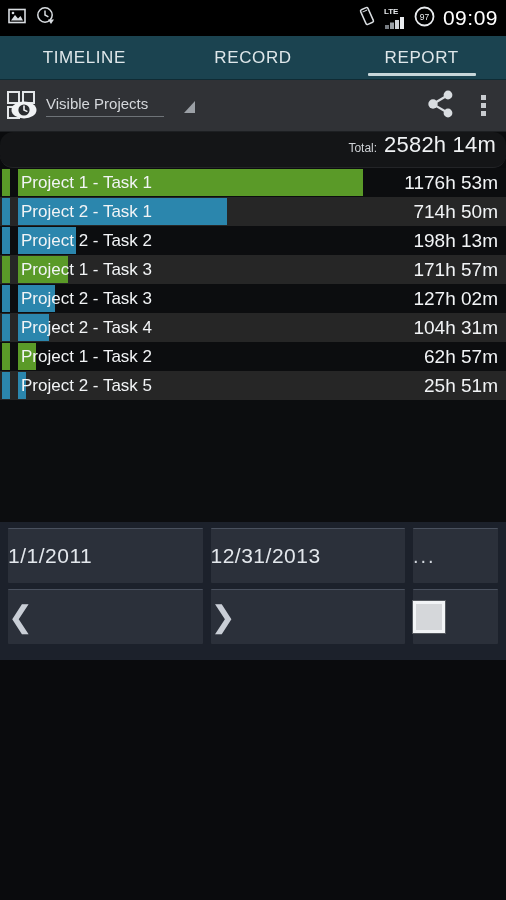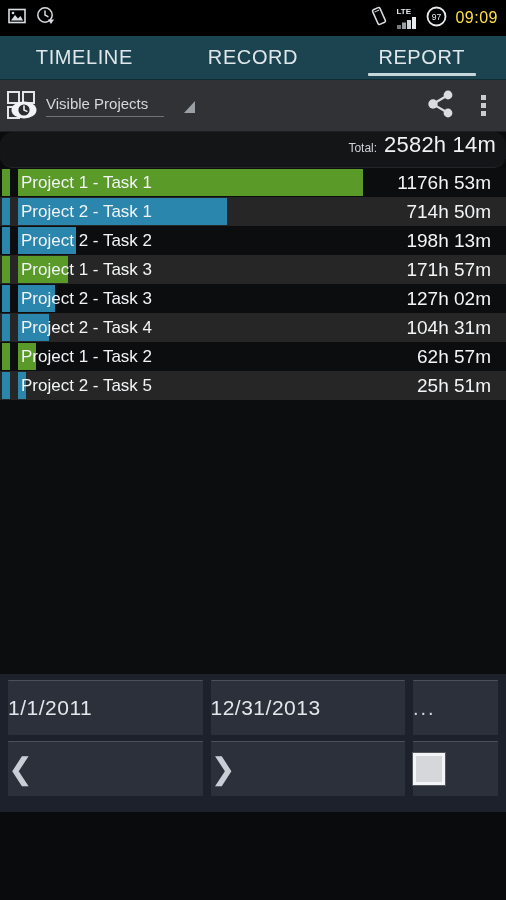--- a/index.html
+++ b/index.html
@@ -2,43 +2,43 @@
 <html><head>
 <meta charset="utf-8">
 <style>
   * { margin:0; padding:0; box-sizing:border-box; }
   html, body {
     width:506px; height:900px;
     background:#0a0b0d;
     font-family:"Liberation Sans", sans-serif;
     overflow:hidden;
   }
-  #app { position:relative; width:506px; height:812px; display:flex; flex-direction:column; }
+  #app { position:relative; width:506px; height:660px; display:flex; flex-direction:column; }
 
   
   .statusbar {
     height:36px; background:#000; flex:0 0 36px;
     display:flex; align-items:center; padding:0 8px 0 8px;
     color:#e9ecef;
   }
   .sb-left { display:flex; align-items:center; gap:10px; }
   .sb-right { margin-left:auto; display:flex; align-items:center; gap:8px; }
-  .sb-time { font-size:16px; letter-spacing:.5px; color:#fde047; font-weight:400; }
+  .sb-time { font-size:21px; letter-spacing:.5px; color:#ffffff; font-weight:400; }
   .lte-wrap { display:flex; flex-direction:column; align-items:flex-start; }
   .lte-txt { font-size:8px; font-weight:bold; line-height:8px; color:#e9ecef; }
 
   
   .tabbar {
     height:44px; flex:0 0 44px; background:#1b4350;
     display:flex; align-items:stretch;
     border-bottom:1px solid #0f2b34;
   }
   .tab {
     flex:1; display:flex; align-items:center; justify-content:center;
-    position:relative; color:#dfe7ea; font-size:20px; letter-spacing:.6px;text-align:center;
+    position:relative; color:#dfe7ea; font-size:17px; letter-spacing:.6px;text-align:center;
   }
   .tab .uline {
     position:absolute; left:18%; right:18%; bottom:3px; height:3px;
     background:#c7d6da; border-radius:1px; display:none;
   }
   .tab.active .uline { display:block; }
 
   
   .actionbar {
     height:52px; flex:0 0 52px; background:#303236;
@@ -77,21 +77,21 @@
   }
   .row.alt { background:#262626; }
   .row.norm { background:#0c0d0f; }
   .swatch { position:absolute; left:2px; top:1px; bottom:1px; width:8px; }
   .bar { position:absolute; left:18px; top:1px; bottom:1px; }
   .row-name {
     position:relative; z-index:2; margin-left:21px;
     color:#f2f4f6; font-size:17px; white-space:nowrap;
   }
   .row-dur {
-    position:relative; z-index:2; margin-left:auto; padding-right:15px;
+    position:relative; z-index:2; margin-left:auto; padding-right:8px;
     color:#f2f4f6; font-size:19px; white-space:nowrap;
   }
 
   
   .filler { flex:1 1 auto; background:#0c0d0f; }
 
   
   .bottom { flex:0 0 auto; background:#1c212b; padding:6px 8px 10px 8px; }
   .btn-row { display:flex; gap:8px; margin-bottom:6px; }
   .btn {

